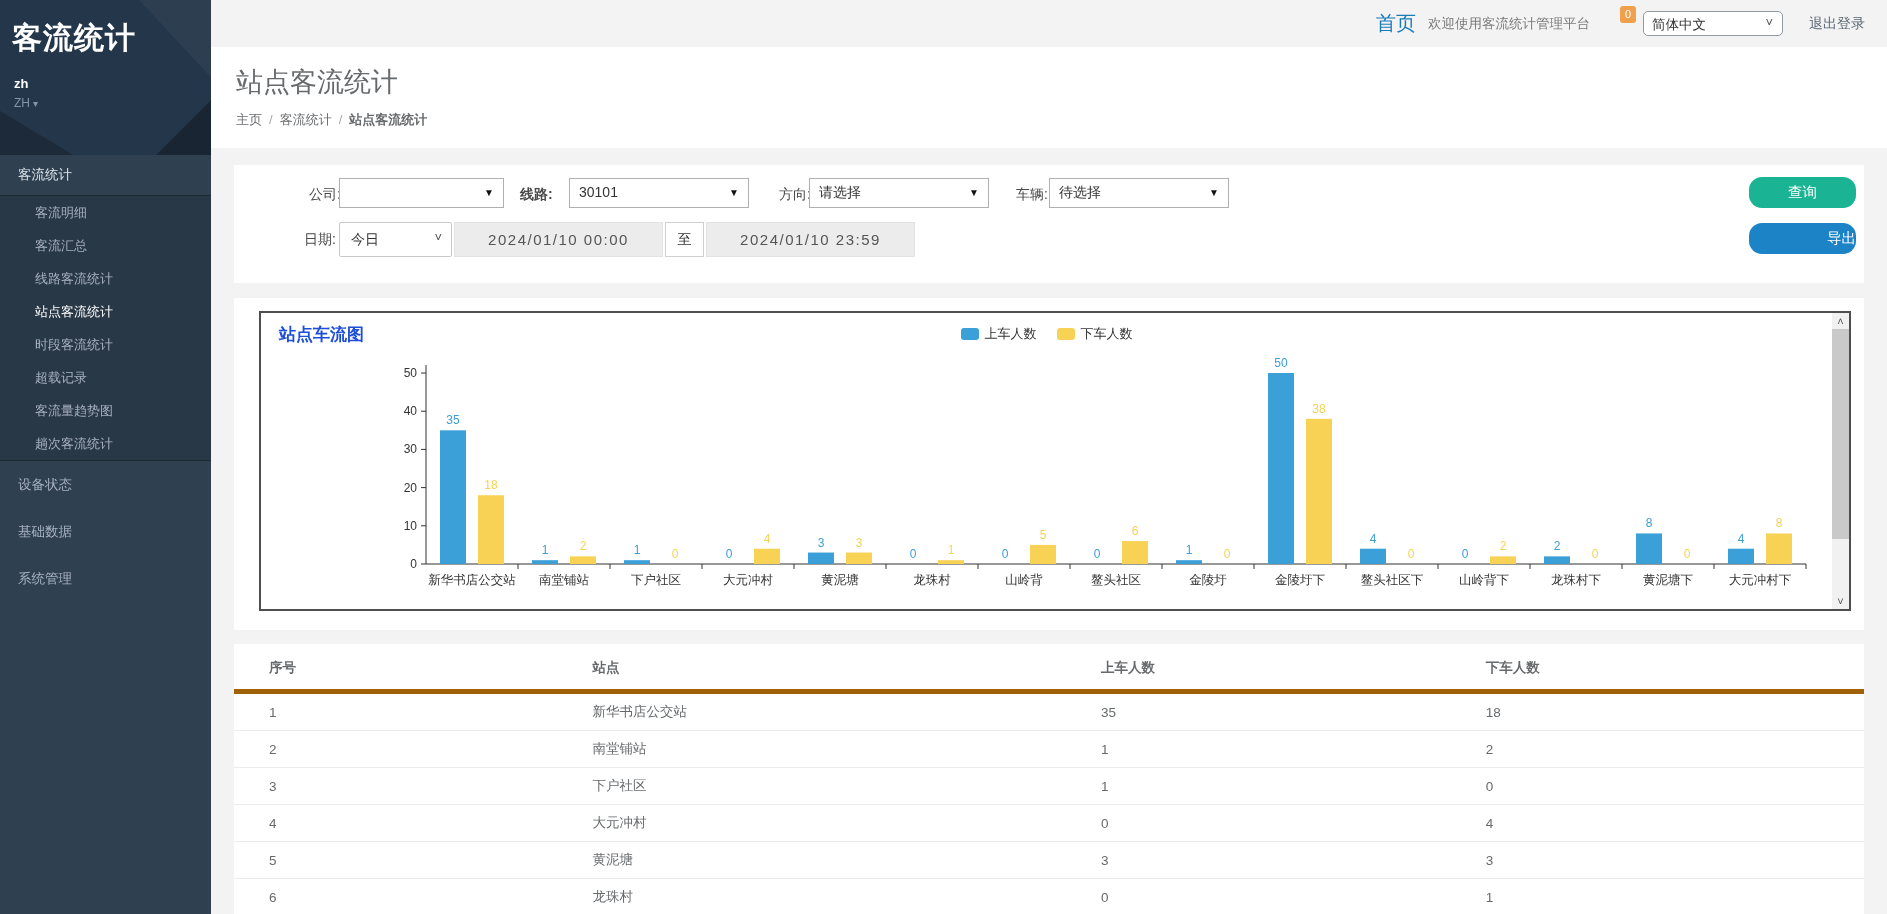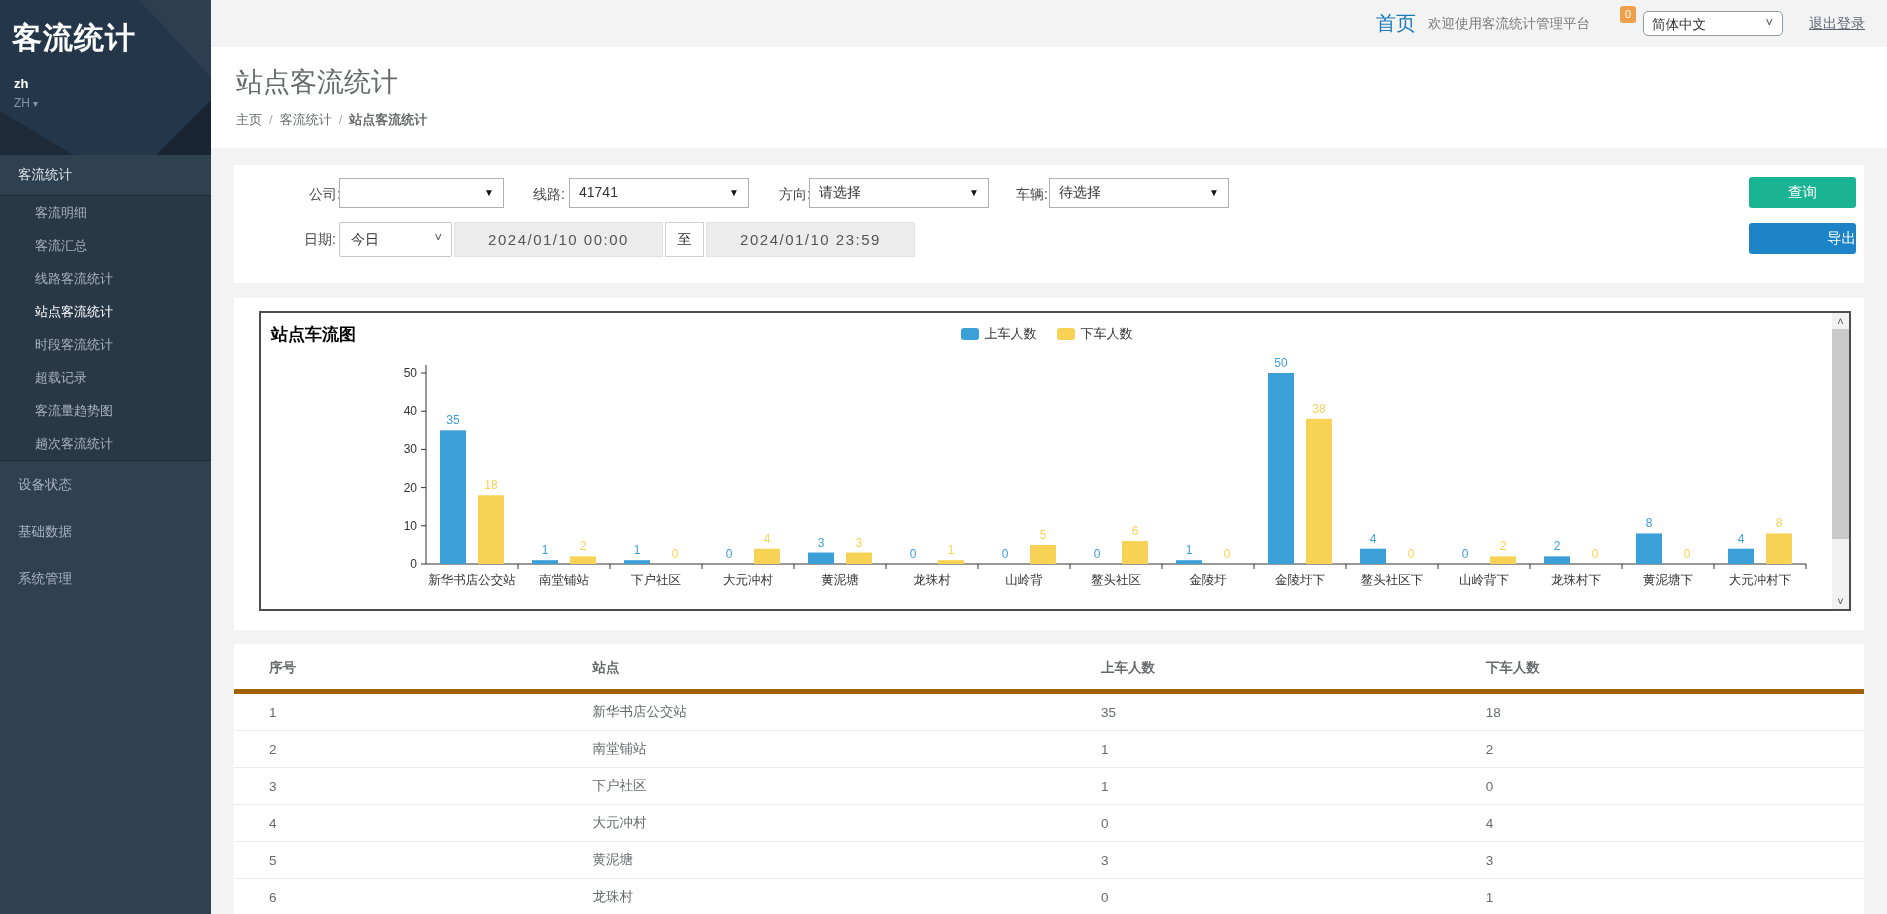--- a/index.html
+++ b/index.html
@@ -28,21 +28,21 @@
   
   .main { position:absolute; left:211px; top:0; width:1676px; height:914px; }
   .topbar { height:47px; background:#f3f3f4; display:flex; align-items:center; justify-content:flex-end; padding-right:22px; }
   .home-link { color:#1a7bb9; font-size:20px; margin-right:12px; cursor:pointer; }
   .welcome-text { color:#7b7b7b; font-size:13.5px; margin-right:30px; }
   .notif-badge { background:#f0a04a; color:#fff; font-size:11px; line-height:11px; padding:3px 5px;
       border-radius:3px; position:relative; top:-9px; margin-right:7px; cursor:pointer;}
   .lang-wrap { position:relative; width:140px; height:25px; border:1px solid #8f9aa3; border-radius:5px; background:#fff; cursor:pointer;}
   .lang-value { position:absolute; left:8px; top:4px; font-size:13.5px; color:#333; }
   .lang-chevron { position:absolute; right:9px; top:3px; font-size:13px; color:#555; }
-  .logout-link { color:#5a6672; font-size:14px; margin-left:26px; cursor:pointer;text-decoration:underline; }
+  .logout-link { color:#5a6672; font-size:14px; margin-left:26px; cursor:pointer; }
 
   
   .page-heading { height:101px; background:#fff; padding:17px 0 0 25px; }
   .page-title { font-size:27px; font-weight:300; color:#676a6c; }
   .breadcrumb { margin-top:11px; font-size:13px; color:#6a6c6f; }
   .breadcrumb .sep { color:#aaa; margin:0 7px; }
   .breadcrumb .current { font-weight:bold; color:#676a6c; }
   .crumb-link { cursor:pointer; }
 
   
@@ -53,29 +53,29 @@
   .combo { position:absolute; height:30px; background:#fff; border:1px solid #b0b0b0; cursor:pointer; }
   .combo .combo-value { position:absolute; left:9px; top:5px; font-size:14px; color:#333; }
   .combo .combo-arrow { position:absolute; right:9px; top:8px; font-size:10px; color:#111; }
   .native-select { position:absolute; height:35px; background:#fff; border:1px solid #c9c9c9; border-radius:2px; cursor:pointer;}
   .native-select .combo-value { position:absolute; left:11px; top:8px; font-size:14px; color:#333; }
   .native-select .sel-chevron { position:absolute; right:9px; top:7px; font-size:13px; color:#555; }
   .date-input { position:absolute; height:35px; background:#ececec; border:1px solid #e2e2e2; color:#555;
       font-size:15px; letter-spacing:1.5px; text-align:center; line-height:33px; cursor:text; }
   .to-addon { position:absolute; height:35px; width:39px; background:#fff; border:1px solid #d0d0d0;
       color:#333; font-size:14px; text-align:center; line-height:33px; }
-  .btn { position:absolute; width:107px; height:31px; border:none; border-radius:3px; color:#fff;
+  .btn { position:absolute; width:107px; height:31px; border:none; border-radius:13px; color:#fff;
       font-size:14.5px; cursor:pointer; font-family:Liberation Sans, sans-serif; }
   .btn-query { background:#1ab394; }
   .btn-export { background:#1c84c6;text-align:right; }
 
   
   .chart-panel { background:#fff; margin-top:15px; padding:13px 13px 19px 25px; }
   .chart-box { position:relative; border:2px solid #4e4e4e; height:300px; background:#fff; }
-  .chart-title { position:absolute; left:10px; top:10px; font-size:17px; font-weight:bold; color:#000000; z-index:2;}
+  .chart-title { position:absolute; left:18px; top:10px; font-size:17px; font-weight:bold; color:#1d4ed8; z-index:2;}
   .chart-legend { position:absolute; left:0; right:17px; top:12px; display:flex; justify-content:center; gap:20px; z-index:2;}
   .legend-item { display:flex; align-items:center; gap:6px; cursor:pointer; }
   .legend-swatch { width:18px; height:12px; border-radius:3px; }
   .legend-label { font-size:13px; color:#333; }
   .chart-svg { position:absolute; left:0; top:0; }
   .chart-scrollbar { position:absolute; right:0; top:0; bottom:0; width:17px; background:#f1f1f1; }
   .scroll-arrow { position:absolute; left:0; width:17px; height:16px; text-align:center; font-size:11px;
       line-height:16px; color:#555; cursor:pointer; background:#f1f1f1;}
   .scroll-arrow.up { top:0; } .scroll-arrow.down { bottom:0; }
   .scroll-thumb { position:absolute; left:0; top:16px; width:17px; height:210px; background:#c9c9c9; cursor:grab;}
@@ -138,23 +138,23 @@
 
   <div class="content">
 
     <div class="filter-panel">
       <span class="f-label" style="left:75px; top:21px;">公司:</span>
       <span class="combo" style="left:105px; top:13px; width:165px;">
         <span class="combo-value"></span>
         <span class="combo-arrow">▼</span>
       </span>
 
-      <span class="f-label" style="left:299px; top:21px;">线路:</span>
+      <span class="f-label" style="left:286px; top:21px;font-weight:bold;">线路:</span>
       <span class="combo" style="left:335px; top:13px; width:180px;">
-        <span class="combo-value">41741</span>
+        <span class="combo-value">30101</span>
         <span class="combo-arrow">▼</span>
       </span>
 
       <span class="f-label" style="left:545px; top:21px;">方向:</span>
       <span class="combo" style="left:575px; top:13px; width:180px;">
         <span class="combo-value">请选择</span>
         <span class="combo-arrow">▼</span>
       </span>
 
       <span class="f-label" style="left:782px; top:21px;">车辆:</span>

